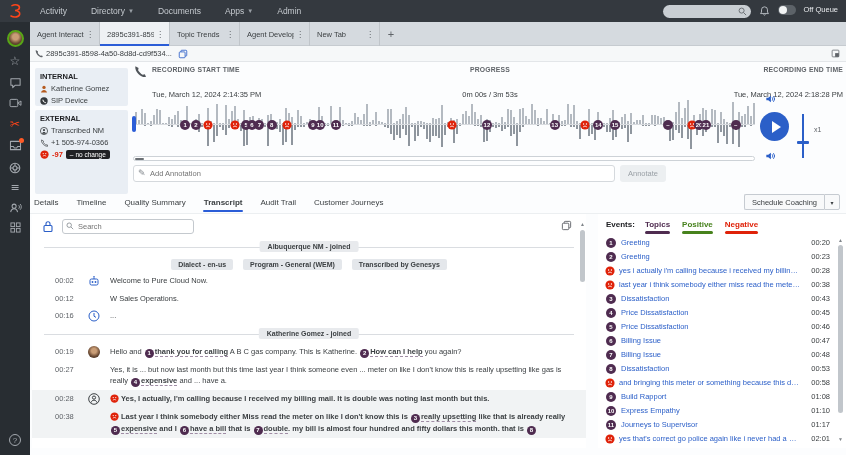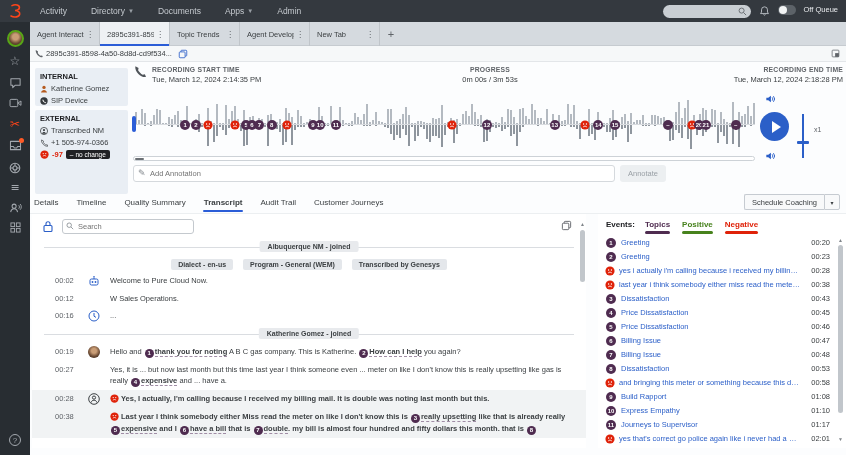--- a/index.html
+++ b/index.html
@@ -40,21 +40,21 @@
   .callid { font-size:7.5px; color:#3c4043; margin:0 6px 0 3px; }
   .urlrow .spacer { flex:1; }
   
   .main { position:absolute; left:30px; top:62px; width:816px; height:393px; }
   .pcard { position:absolute; left:5px; width:93px; background:#e9eef4; border-radius:2px; padding:4px 5px; }
   .pcard .ptitle { font-weight:bold; font-size:7.5px; color:#202124; margin-bottom:3px; }
   .prow { display:flex; align-items:center; gap:3px; margin-bottom:3px; font-size:7.5px; color:#3c4043; white-space:nowrap; }
   .sent-score { color:#df2209; font-weight:bold; }
   .trend-pill { background:#202124; color:#fff; font-size:6.5px; border-radius:2px; padding:1px 4px; display:flex; gap:2px; align-items:center; }
   .hdr-label { font-size:6.8px; font-weight:bold; color:#5f6368; letter-spacing:.2px; }
-  .hdr-value { font-size:7.5px; color:#3c4043; margin-top:2px; }
+  .hdr-value { font-size:7.5px; color:#3c4043; margin-top:17px; }
   
   .wave { position:absolute; left:103px; top:30px; width:622px; height:64px; cursor:pointer; }
   .wave .centerline { position:absolute; left:0; top:32px; width:622px; height:1px; background:#d8dbdf; }
   .wave i { position:absolute; width:1.6px; }
   .wave i.up { background:#b4bac1; }
   .wave i.dn { background:#8f969e; }
   .playhead { position:absolute; left:-1px; top:24px; width:4px; height:16px; border-radius:2px; background:#2b5dd7; cursor:ew-resize; z-index:3; }
   .mk { position:absolute; top:27.5px; width:10px; height:10px; border-radius:50%; z-index:2; cursor:pointer; }
   .mk.topic { background:#4f2c50; color:#fff; font-size:6px; font-weight:bold; display:flex; align-items:center; justify-content:center; }
   .zoombar { position:absolute; left:103px; top:94px; width:622px; height:5px; border:1px solid #cdd2d7; border-radius:3px; background:#fff; cursor:pointer; }
@@ -880,21 +880,21 @@
     <span class="msg-text"><span>...</span></span>
           </div>
           <div class="tdivider">
             <span>Katherine Gomez - joined</span>
           </div>
           <div class="msg">
             <span class="msg-time">00:19</span>
     <span class="msg-ico">
               <div class="avatar-mini"></div>
             </span>
-    <span class="msg-text"><span>Hello and </span><span class="nbadge">1</span><span class="b u">thank you for noting</span><span> A B C gas company. This is Katherine. </span><span class="nbadge">2</span><span class="b u">How can I help</span><span> you again?</span></span>
+    <span class="msg-text"><span>Hello and </span><span class="nbadge">1</span><span class="b u">thank you for calling</span><span> A B C gas company. This is Katherine. </span><span class="nbadge">2</span><span class="b u">How can I help</span><span> you again?</span></span>
           </div>
           <div class="msg">
             <span class="msg-time">00:27</span>
     <span class="msg-ico"></span>
     <span class="msg-text"><span>Yes, it is ... but now last month but this time last year I think someone even ... meter on like I don't know this is really upsetting like gas is really </span><span class="nbadge">4</span><span class="b u">expensive</span><span> and ... have a.</span></span>
           </div>
           <div class="msg hl">
             <span class="msg-time">00:28</span>
     <span class="msg-ico">
               <svg width="12" height="12" viewBox="0 0 12 12">

